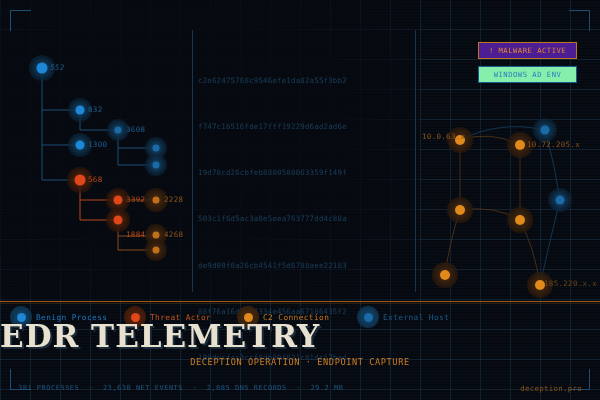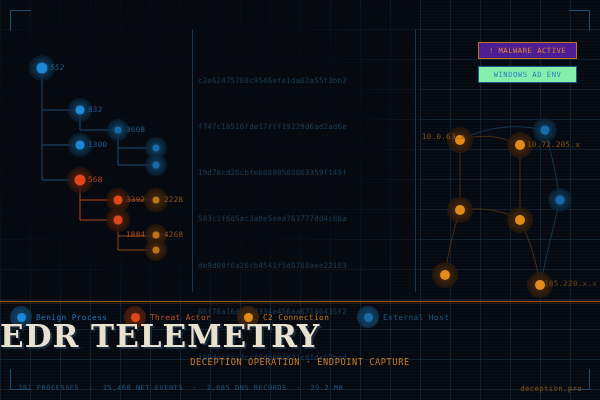--- a/index.html
+++ b/index.html
@@ -234,15 +234,15 @@
 <div class="legend-item" style="left:357px;color:#1a5a8a;">
   <span class="ldot" style="background:radial-gradient(#0f3a5a 40%, #0a2236 100%);">
       <i style="background:#1a6aa8;"></i>
     </span>
   <span>External Host</span>
 </div>
 
 <div class="title">EDR TELEMETRY</div>
 <div class="subtitle">DECEPTION OPERATION  ·  ENDPOINT CAPTURE</div>
 
-<div class="stats"><span>381 PROCESSES</span>  <span>·</span>  <span>25,460 NET EVENTS</span>  <span>·</span>  <span>2,885 DNS RECORDS</span>  <span>·</span>  <span>29.2 MB</span></div>
+<div class="stats"><span>381 PROCESSES</span>  <span>·</span>  <span>23,630 NET EVENTS</span>  <span>·</span>  <span>2,885 DNS RECORDS</span>  <span>·</span>  <span>29.2 MB</span></div>
 
 <div class="site">deception.pro</div>
 
 </body></html>

